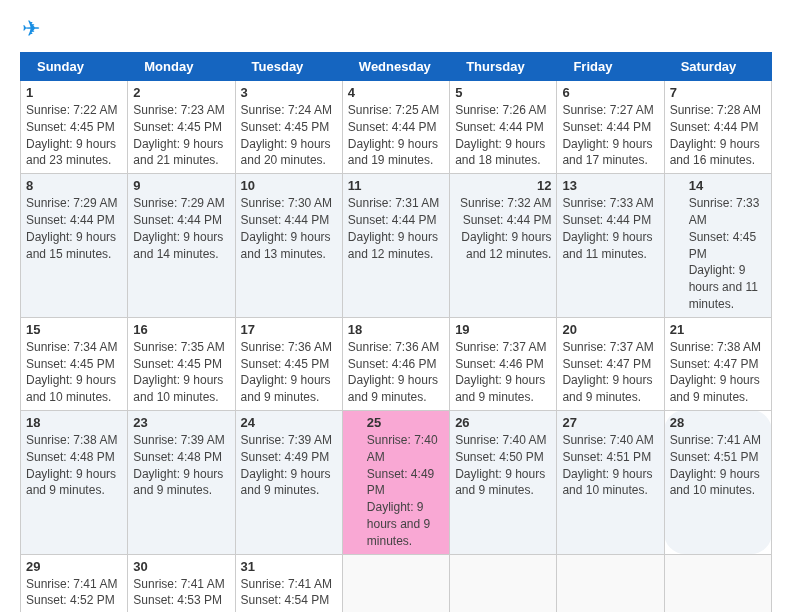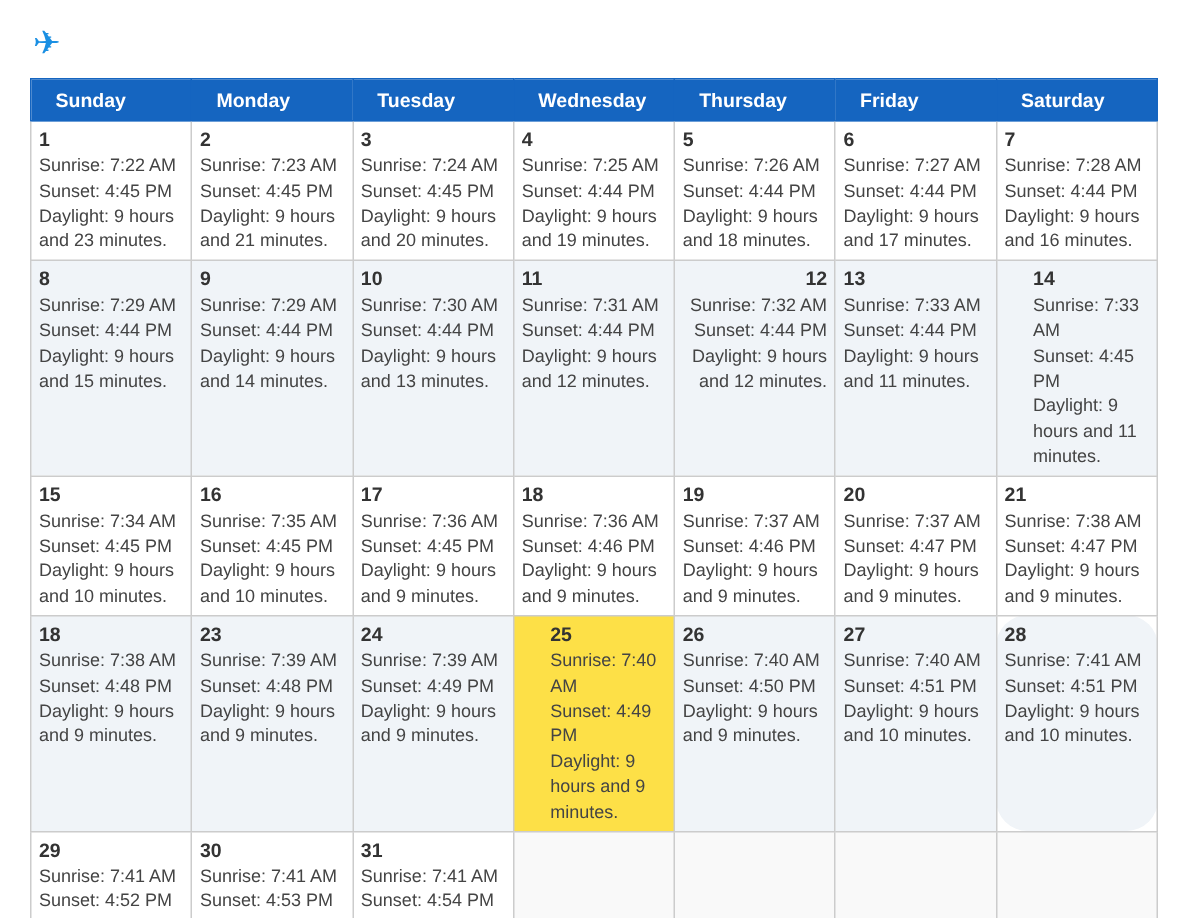--- a/index.html
+++ b/index.html
@@ -221,21 +221,21 @@
           <div class="day-detail">Sunrise: 7:38 AM<br>Sunset: 4:48 PM<br>Daylight: 9 hours and 9 minutes.</div>
         </td>
         <td style="background-color: rgb(240, 244, 248);">
           <span class="day-num">23</span>
           <div class="day-detail">Sunrise: 7:39 AM<br>Sunset: 4:48 PM<br>Daylight: 9 hours and 9 minutes.</div>
         </td>
         <td style="background-color: rgb(240, 244, 248);">
           <span class="day-num">24</span>
           <div class="day-detail">Sunrise: 7:39 AM<br>Sunset: 4:49 PM<br>Daylight: 9 hours and 9 minutes.</div>
         </td>
-        <td style="background-color: #fde047; padding-left: 24px;">
+        <td style="background-color: #f9a8d4; padding-left: 24px;">
           <span class="day-num">25</span>
           <div class="day-detail">Sunrise: 7:40 AM<br>Sunset: 4:49 PM<br>Daylight: 9 hours and 9 minutes.</div>
         </td>
         <td style="background-color: rgb(240, 244, 248);">
           <span class="day-num">26</span>
           <div class="day-detail">Sunrise: 7:40 AM<br>Sunset: 4:50 PM<br>Daylight: 9 hours and 9 minutes.</div>
         </td>
         <td style="background-color: rgb(240, 244, 248);">
           <span class="day-num">27</span>
           <div class="day-detail">Sunrise: 7:40 AM<br>Sunset: 4:51 PM<br>Daylight: 9 hours and 10 minutes.</div>

